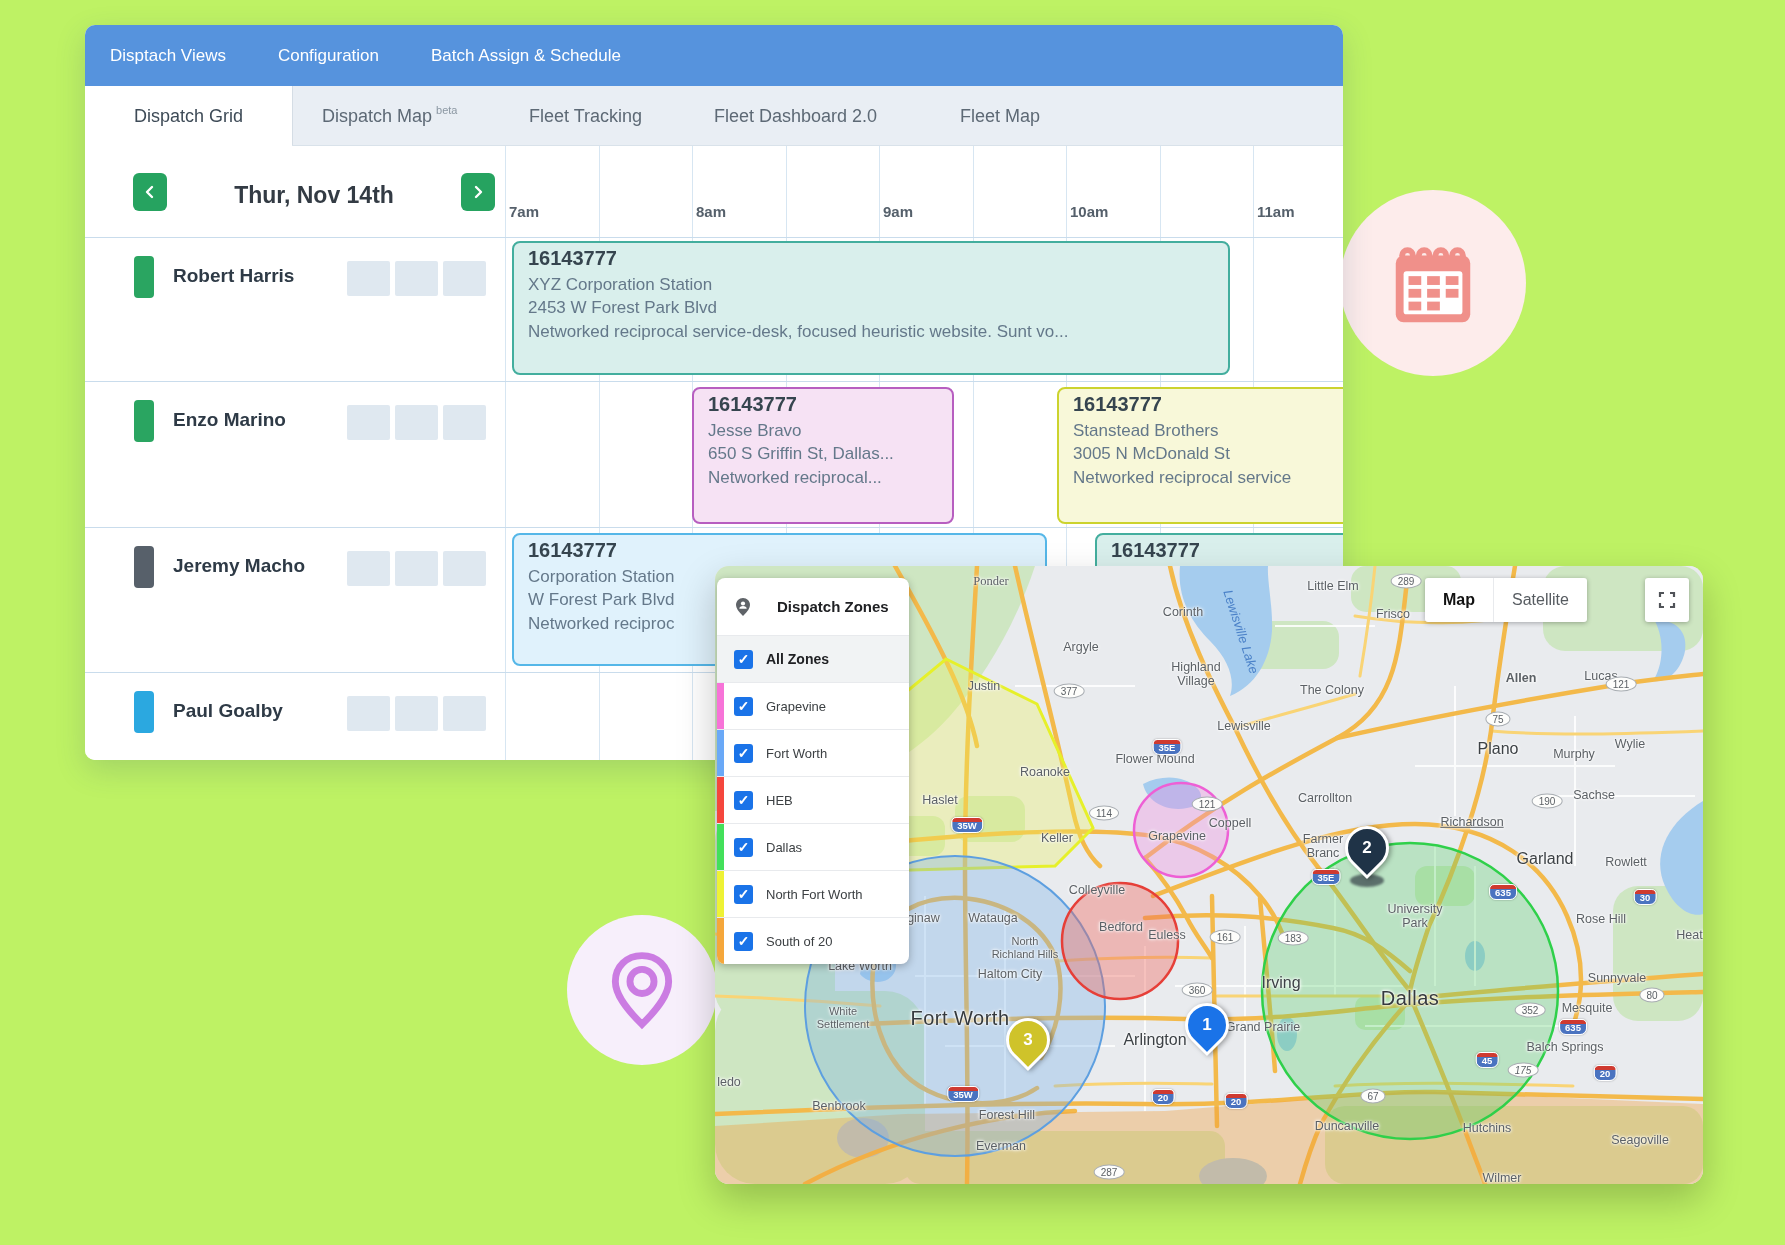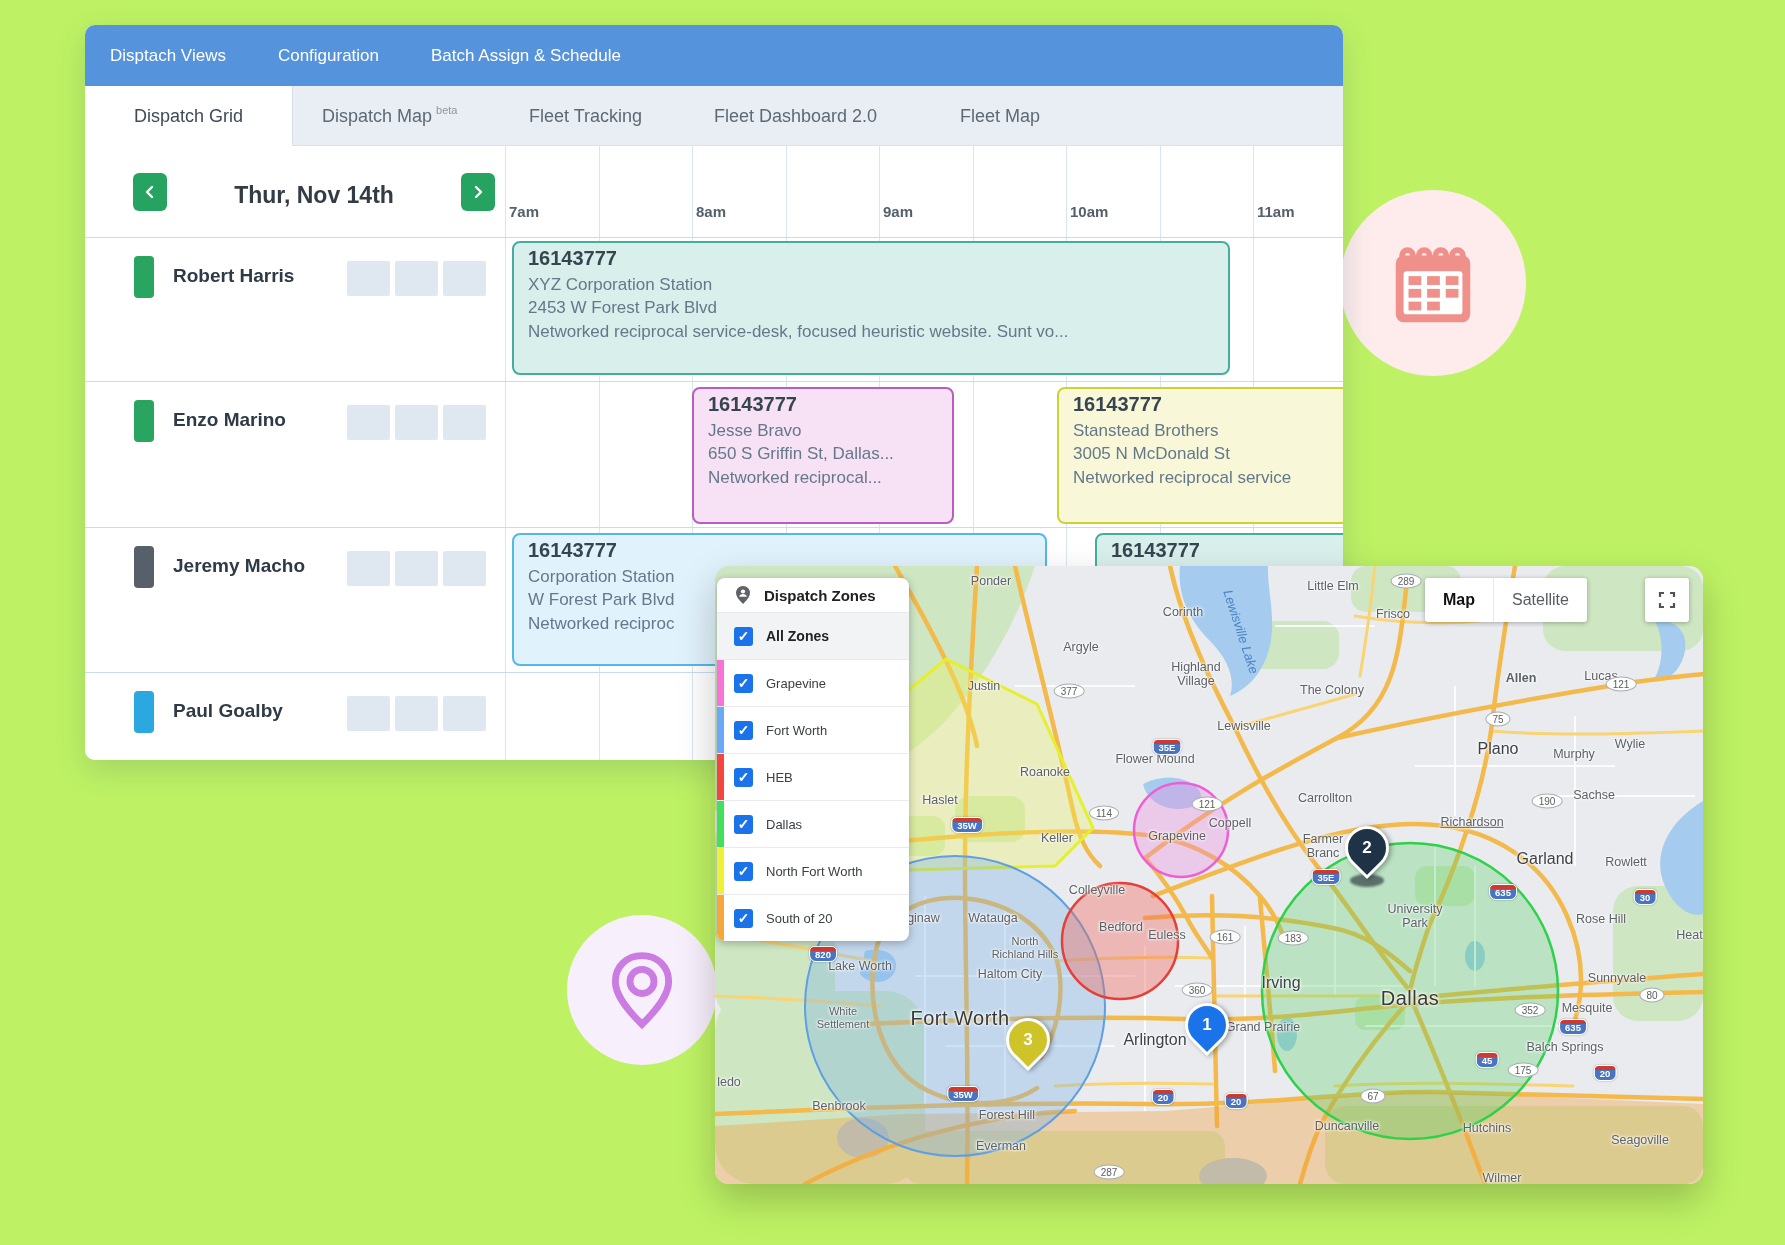--- a/index.html
+++ b/index.html
@@ -56,21 +56,21 @@
   .shield.hwy{background:linear-gradient(#cf3a30 0 27%,#4a73c0 27% 100%);color:#fff;border:1.5px solid #fff;
           border-radius:5px 5px 7px 7px;padding:2px 5px 1px;font-weight:700;font-size:9.5px;box-shadow:0 0 2px rgba(0,0,0,.35)}
   .pin{position:absolute;width:38px;height:38px;border-radius:50% 50% 50% 0;border:3px solid #fff;
        transform:rotate(-45deg);box-shadow:1px 2px 5px rgba(0,0,0,.35);z-index:7;cursor:pointer}
   .pin span{position:absolute;inset:0;display:flex;align-items:center;justify-content:center;
        transform:rotate(45deg);color:#fff;font-weight:700;font-size:17px}
   .pinshadow{position:absolute;width:34px;height:13px;border-radius:50%;background:rgba(30,36,50,.6);z-index:6;filter:blur(1px)}
 
   .zones-panel{position:absolute;left:2px;top:12px;width:192px;background:#fff;border-radius:8px;
        box-shadow:0 2px 8px rgba(0,0,0,.28);z-index:8;overflow:hidden}
-  .zph{height:34px;display:flex;align-items:center;gap:11px;padding-left:16px;font-size:15px;font-weight:700;color:#202124}
+  .zph{height:57px;display:flex;align-items:center;gap:24px;padding-left:16px;font-size:15px;font-weight:700;color:#202124}
   .zrow{position:relative;height:46px;border-top:1px solid #e8eaed;display:flex;align-items:center;cursor:pointer}
   .zrow.allz{background:#f1f3f4}
   .zbar{position:absolute;left:0;top:0;bottom:0;width:7px}
   .zcheck{width:19px;height:19px;margin-left:17px;background:#1a73e8;border-radius:3px;color:#fff;font-size:14px;
        font-weight:700;display:flex;align-items:center;justify-content:center;flex:none}
   .zlabel{margin-left:13px;font-size:13px;color:#3c4043;white-space:nowrap}
   .allz .zlabel{font-weight:700;font-size:14px;color:#202124}
 
   .maptype{position:absolute;left:710px;top:12px;height:44px;display:flex;background:#fff;border-radius:3px;
        box-shadow:0 1px 5px rgba(0,0,0,.3);z-index:8;align-items:stretch}
@@ -319,21 +319,21 @@
 
       <polygon points="231,93 322,138 378,262 340,300 160,305 28,278 150,160" fill="#eef25c" fill-opacity=".33" stroke="#e6f02a" stroke-width="3"></polygon>
       <polygon points="0,560 190,548 450,545 700,525 988,538 988,618 0,618" fill="#f2a03c" fill-opacity=".38"></polygon>
       <circle cx="240" cy="440" r="150" fill="#7bb3e8" fill-opacity=".35" stroke="#5d9fe0" stroke-width="2"></circle>
       <circle cx="405" cy="375" r="58" fill="#ef6a60" fill-opacity=".4" stroke="#e63f38" stroke-width="2.5"></circle>
       <circle cx="466" cy="264" r="47" fill="#f08adf" fill-opacity=".35" stroke="#ee5fd5" stroke-width="2.5"></circle>
       <circle cx="695" cy="425" r="148" fill="#57d06b" fill-opacity=".32" stroke="#2fd04a" stroke-width="2.5"></circle>
     </svg>
 
     <div id="maplabels">
-        <div class="mlabel" style="left: 276px; top: 15px;">Ponder</div>
+        <div class="mlabel" style="left: 276px; top: 15px; font-family: Liberation Serif, serif;">Ponder</div>
         <div class="mlabel" style="left: 468px; top: 46px;">Corinth</div>
         <div class="mlabel" style="left: 618px; top: 20px;">Little Elm</div>
         <div class="mlabel" style="left: 678px; top: 48px;">Frisco</div>
         <div class="mlabel" style="left: 366px; top: 81px;">Argyle</div>
         <div class="mlabel" style="left: 269px; top: 120px;">Justin</div>
         <div class="mlabel" style="left: 481px; top: 108px;">Highland
 Village</div>
         <div class="mlabel" style="left: 617px; top: 124px;">The Colony</div>
         <div class="mlabel" style="left: 529px; top: 160px;">Lewisville</div>
         <div class="mlabel" style="left: 806px; top: 112px; font-weight: bold;">Allen</div>
@@ -392,21 +392,21 @@
         <div class="shield" style="left: 691px; top: 15px;">289</div>
         <div class="shield" style="left: 906px; top: 118px;">121</div>
         <div class="shield" style="left: 492px; top: 238px;">121</div>
         <div class="shield" style="left: 783px; top: 153px;">75</div>
         <div class="shield" style="left: 832px; top: 235px;">190</div>
         <div class="shield" style="left: 389px; top: 247px;">114</div>
         <div class="shield" style="left: 482px; top: 424px;">360</div>
         <div class="shield" style="left: 510px; top: 371px;">161</div>
         <div class="shield" style="left: 578px; top: 372px;">183</div>
         <div class="shield" style="left: 815px; top: 444px;">352</div>
-        <div class="shield" style="left: 808px; top: 504px;">175</div>
+        <div class="shield" style="left: 808px; top: 504px; font-style: italic;">175</div>
         <div class="shield" style="left: 658px; top: 530px;">67</div>
         <div class="shield" style="left: 394px; top: 606px;">287</div>
         <div class="shield" style="left: 937px; top: 429px;">80</div>
         <div class="shield hwy" style="left: 252px; top: 259px;">35W</div>
         <div class="shield hwy" style="left: 248px; top: 528px;">35W</div>
         <div class="shield hwy" style="left: 452px; top: 181px;">35E</div>
         <div class="shield hwy" style="left: 611px; top: 311px;">35E</div>
         <div class="shield hwy" style="left: 788px; top: 326px;">635</div>
         <div class="shield hwy" style="left: 858px; top: 461px;">635</div>
         <div class="shield hwy" style="left: 732px; top: 494px; margin-left: 40px;">45</div>

